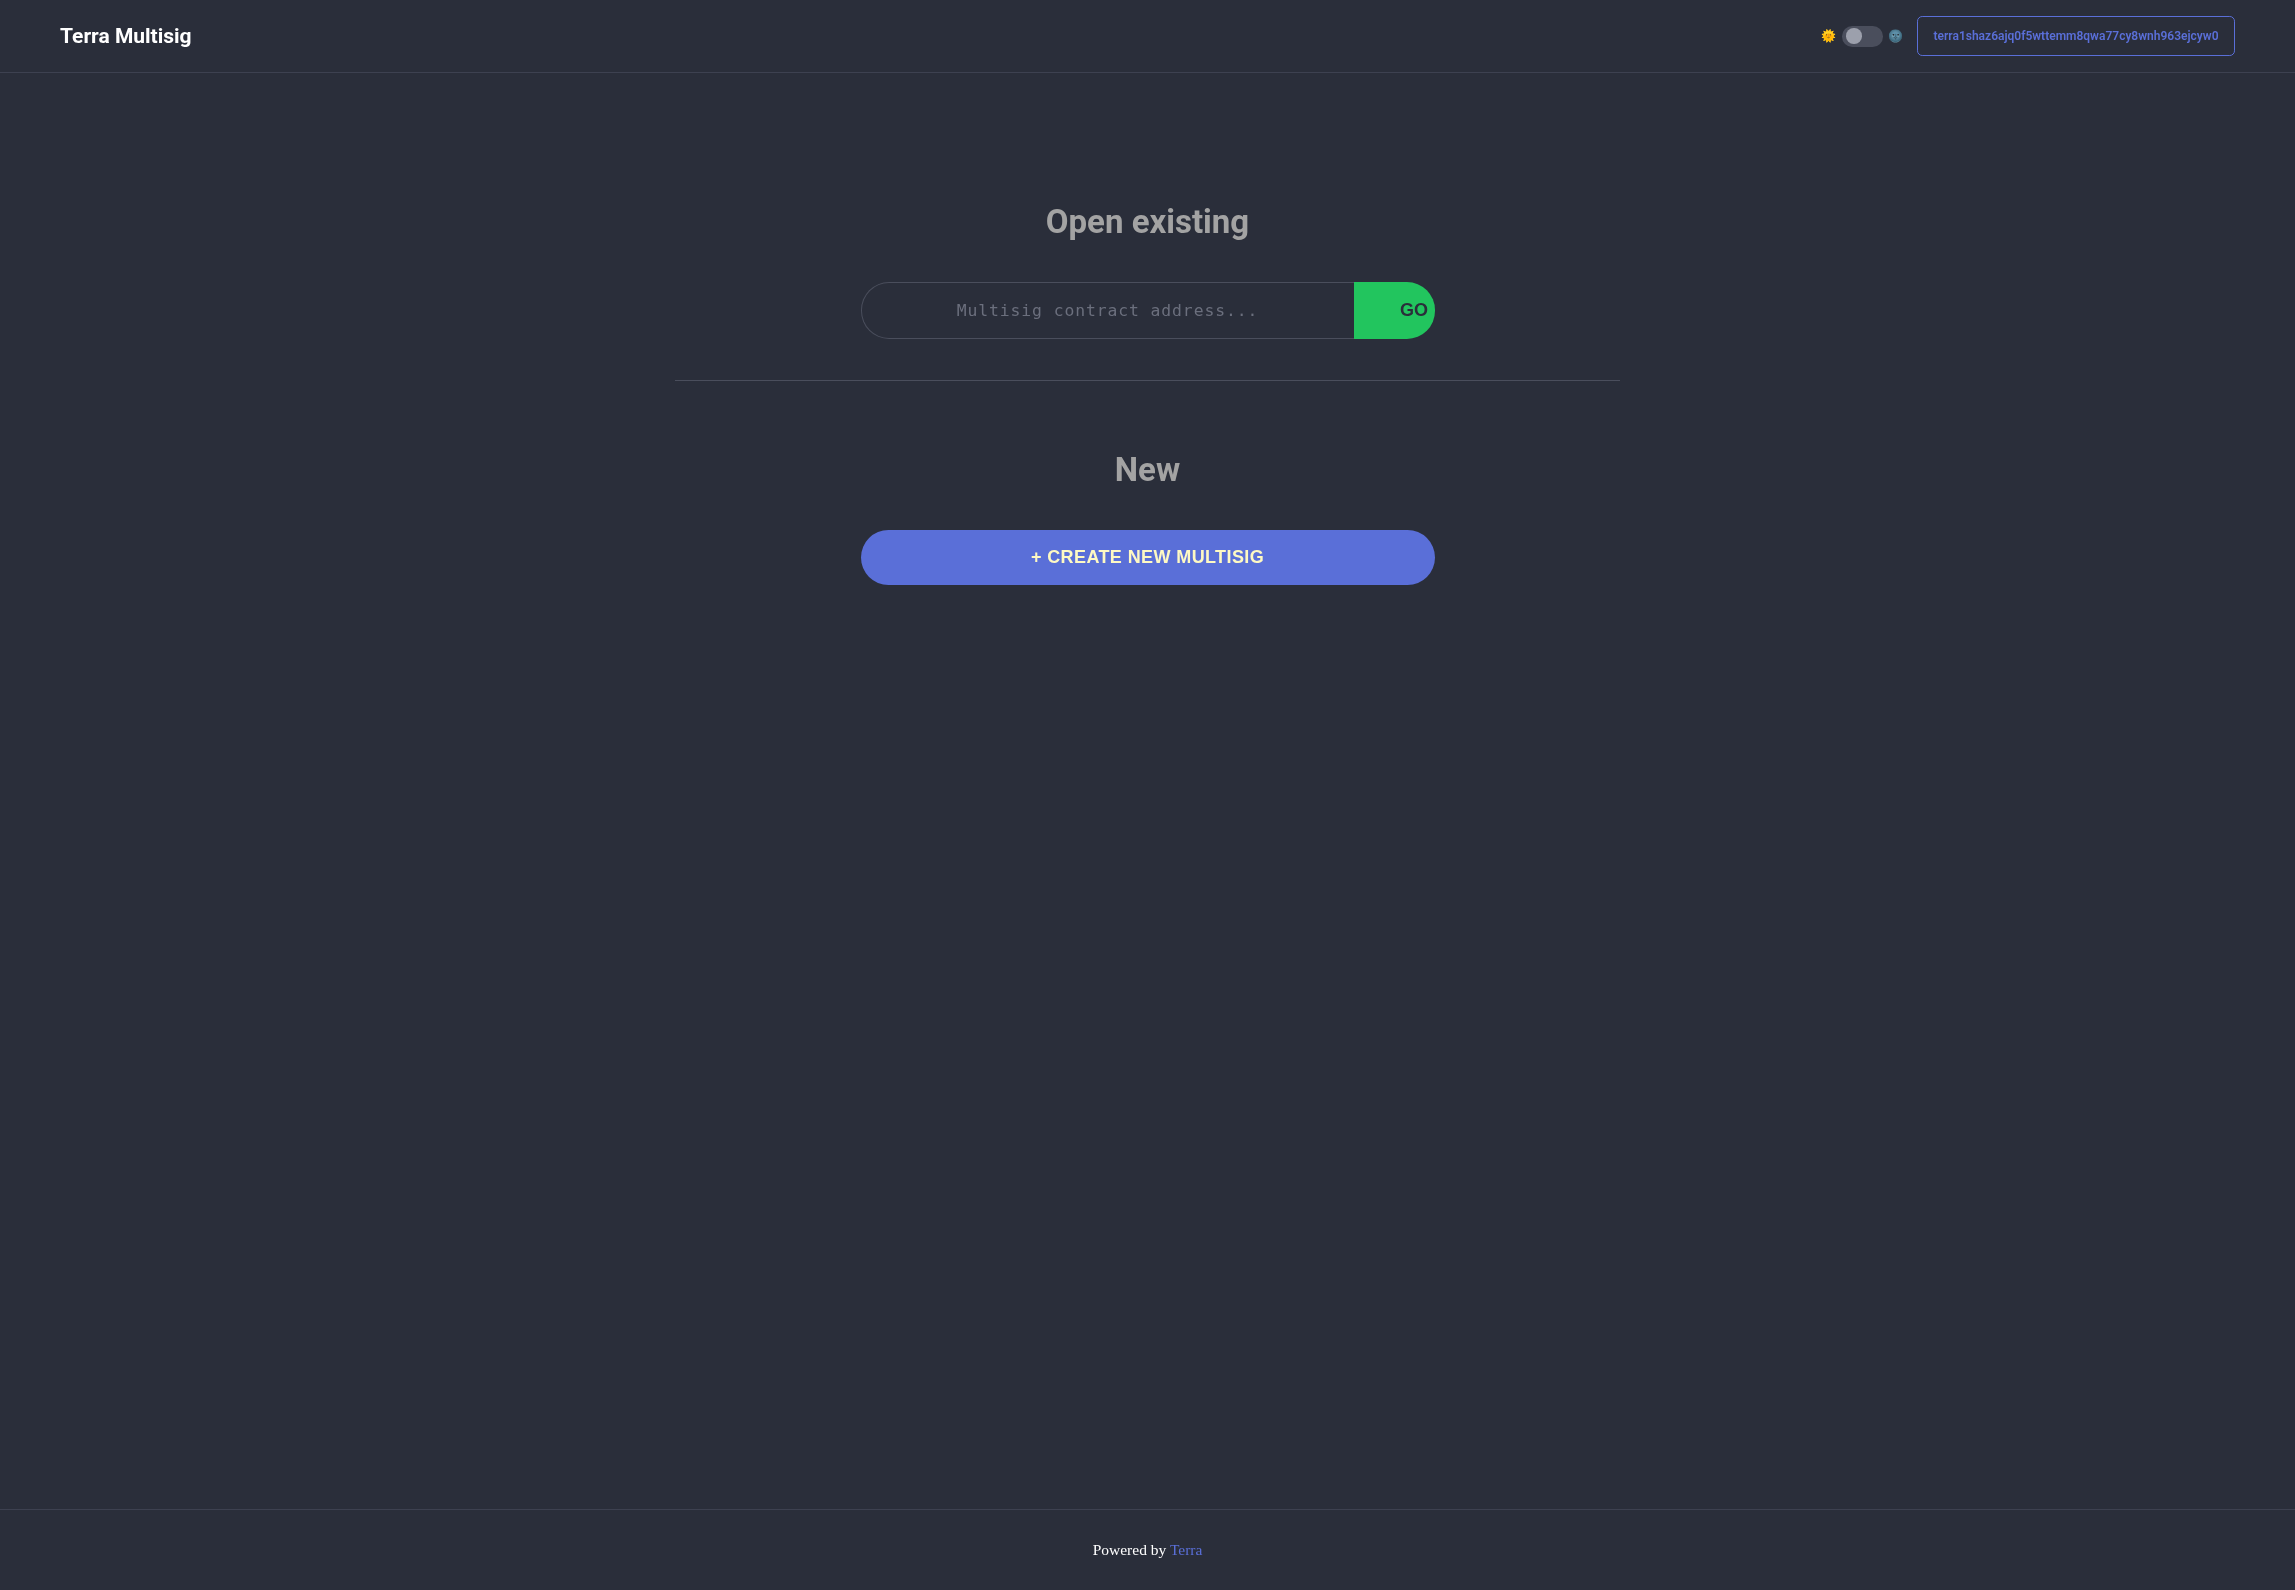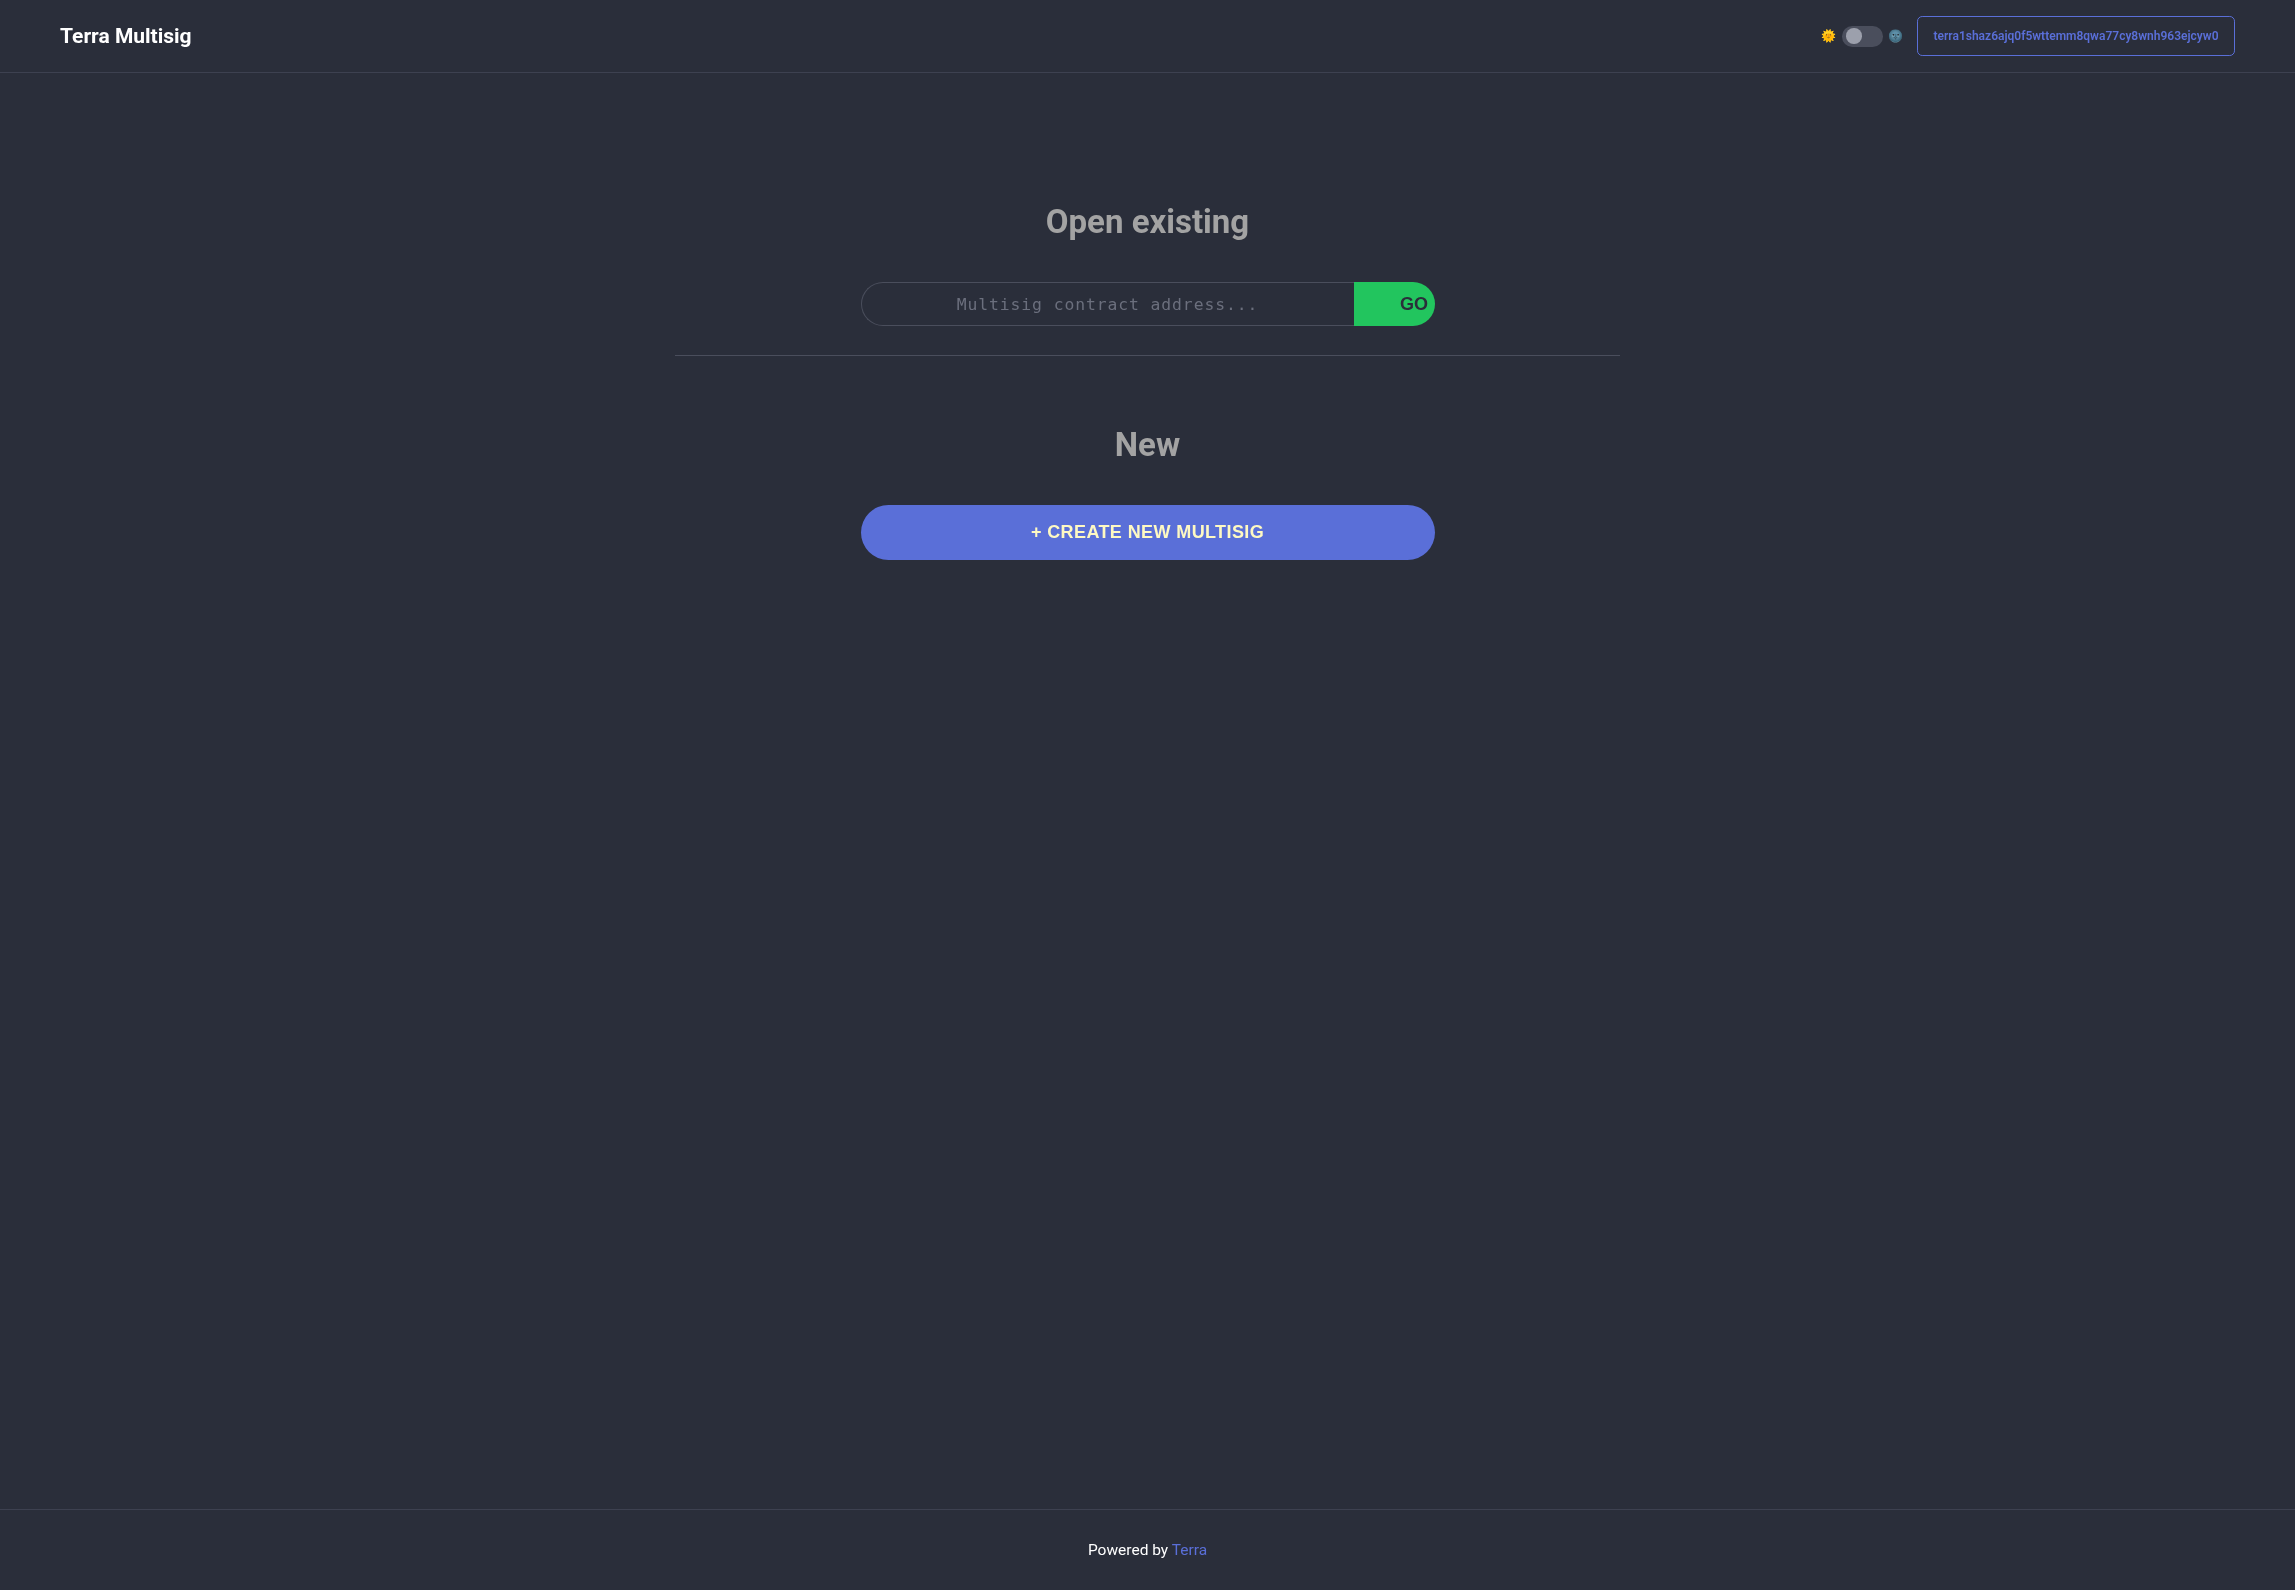--- a/index.html
+++ b/index.html
@@ -75,22 +75,22 @@
     }
     .section-title {
       font-size: 33px;
       font-weight: 700;
       color: #a3a3a3;
       margin-bottom: 41px;
     }
     .input-row {
       display: flex;
       width: 574px;
-      height: 44px;
-      margin-bottom: 29px;
+      height: 57px;
+      margin-bottom: 41px;
     }
     .address-input {
       flex: 1;
       background-color: transparent;
       border: 0.9px solid #4a4e5c;
       border-right: none;
       border-radius: 28px 0 0 28px;
       padding: 0 21px;
       color: #ffffff;
       font-size: 16.4px;
@@ -130,20 +130,21 @@
       font-weight: 700;
       letter-spacing: 0.4px;
       cursor: pointer;
     }
     .footer {
       border-top: 0.9px solid #3d4150;
       padding: 31px 0;
       text-align: center;
       font-size: 15.5px;
       color: #ffffff;
+      font-family: Liberation Serif, serif;
     }
     .footer-link {
       color: #5a6fd8;
       text-decoration: none;
       cursor: pointer;
     }
   </style>
 </head>
 <body>
 

